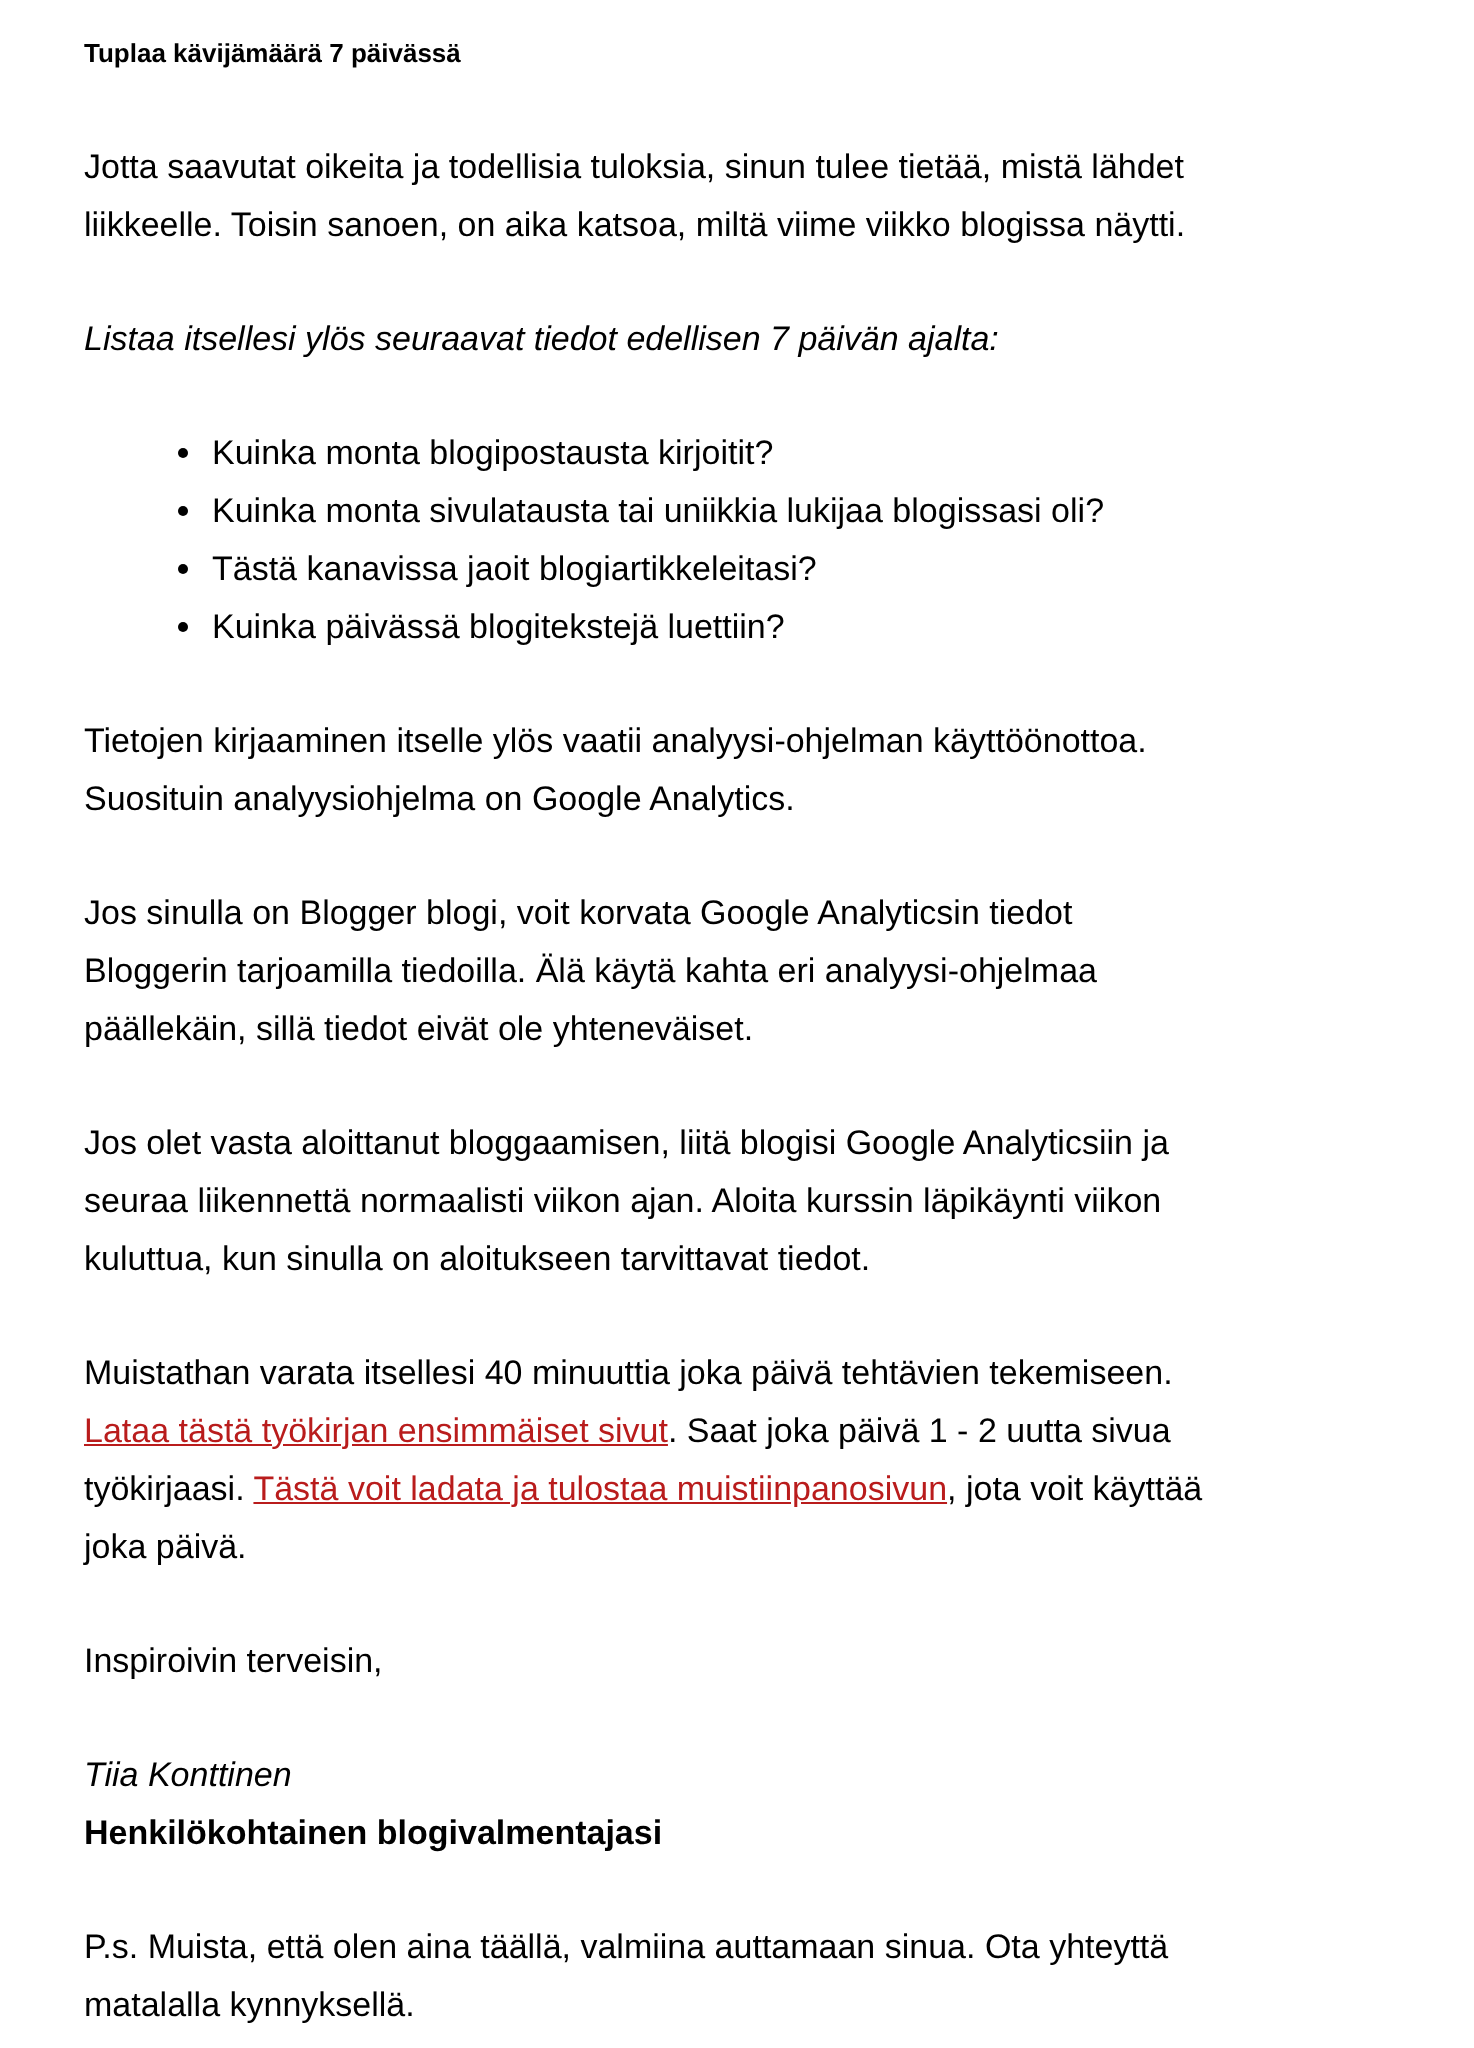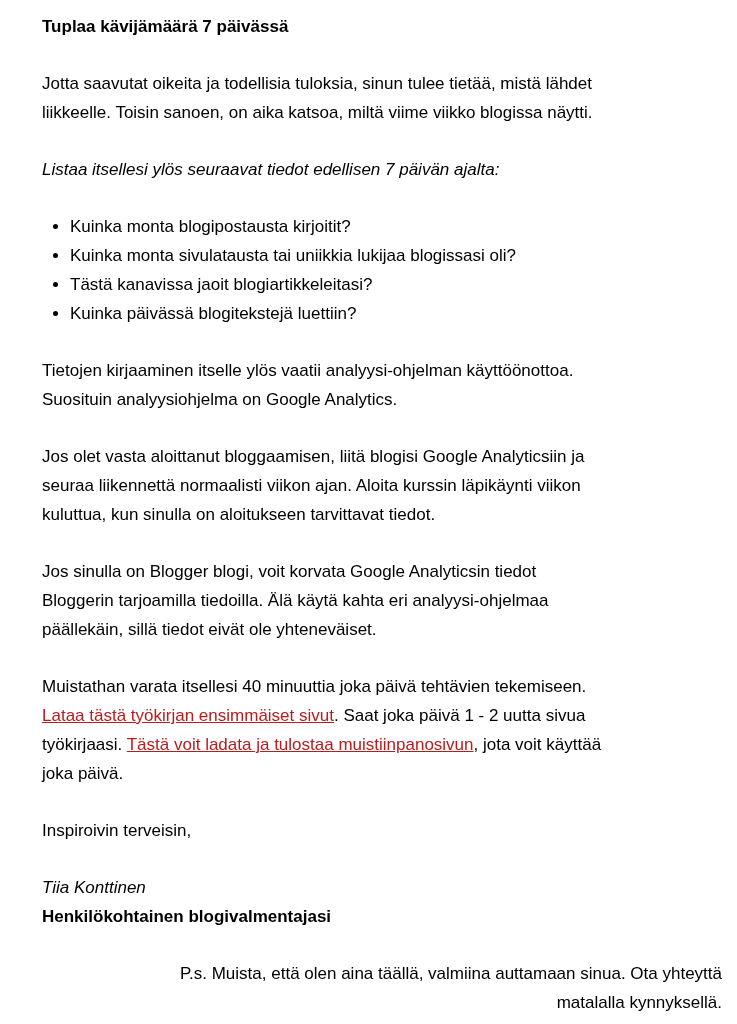--- a/index.html
+++ b/index.html
@@ -17,51 +17,52 @@
     width: 737px;
     height: 1024px;
     padding: 12px 15px 0 42px;
     font-family: "Liberation Sans", "DejaVu Sans", sans-serif;
     font-size: 17px;
     line-height: 29px;
     color: #000000;
     background: #ffffff;
   }
   .title {
-    font-size: 17px;
+    font-size: 13px;
     font-weight: 700;
     margin: 0 0 28px 0;
     white-space: pre-line;
   }
   p {
     margin: 0 0 28px 0;
     white-space: pre-line;
   }
   .italic { font-style: italic; }
   ul.checklist {
     margin: 0 0 28px 0;
     padding: 0 0 0 28px;
     list-style-type: disc;
   }
   ul.checklist li {
     line-height: 29px;
     white-space: pre-line;
+    margin-left: 36px;
   }
   a.link {
     color: #b91c1c;
     text-decoration: underline;
     cursor: pointer;
   }
   .sig-name {
     font-weight: 400;
     font-style: italic;
     margin: 0;
   }
   .sig-role { margin: 0 0 28px 0; font-weight: bold; }
-  .ps { margin-bottom: 0; text-align: right; }
+  .ps { margin-bottom: 0; }
 </style>
 </head>
 <body>
 
 <div class="page">
 
   <h1 class="title">Tuplaa kävijämäärä 7 päivässä</h1>
 
   <p>Jotta saavutat oikeita ja todellisia tuloksia, sinun tulee tietää, mistä lähdet
 liikkeelle. Toisin sanoen, on aika katsoa, miltä viime viikko blogissa näytti.</p>
@@ -71,27 +72,27 @@
   <ul class="checklist">
     <li>Kuinka monta blogipostausta kirjoitit?</li>
     <li>Kuinka monta sivulatausta tai uniikkia lukijaa blogissasi oli?</li>
     <li>Tästä kanavissa jaoit blogiartikkeleitasi?</li>
     <li>Kuinka päivässä blogitekstejä luettiin?</li>
   </ul>
 
   <p>Tietojen kirjaaminen itselle ylös vaatii analyysi-ohjelman käyttöönottoa.
 Suosituin analyysiohjelma on Google Analytics.</p>
 
+  <p>Jos sinulla on Blogger blogi, voit korvata Google Analyticsin tiedot
+Bloggerin tarjoamilla tiedoilla. Älä käytä kahta eri analyysi-ohjelmaa
+päällekäin, sillä tiedot eivät ole yhteneväiset.</p>
+
   <p>Jos olet vasta aloittanut bloggaamisen, liitä blogisi Google Analyticsiin ja
 seuraa liikennettä normaalisti viikon ajan. Aloita kurssin läpikäynti viikon
 kuluttua, kun sinulla on aloitukseen tarvittavat tiedot.</p>
-
-  <p>Jos sinulla on Blogger blogi, voit korvata Google Analyticsin tiedot
-Bloggerin tarjoamilla tiedoilla. Älä käytä kahta eri analyysi-ohjelmaa
-päällekäin, sillä tiedot eivät ole yhteneväiset.</p>
 
   <p><span>Muistathan varata itsellesi 40 minuuttia joka päivä tehtävien tekemiseen.
 </span><a href="#" class="link">Lataa tästä työkirjan ensimmäiset sivut</a><span>. Saat joka päivä 1 - 2 uutta sivua
 työkirjaasi. </span><a href="#" class="link">Tästä voit ladata ja tulostaa muistiinpanosivun</a><span>, jota voit käyttää
 joka päivä.</span></p>
 
   <p>Inspiroivin terveisin,</p>
 
   <p class="sig-name">Tiia Konttinen</p>
   <p class="sig-role">Henkilökohtainen blogivalmentajasi</p>

